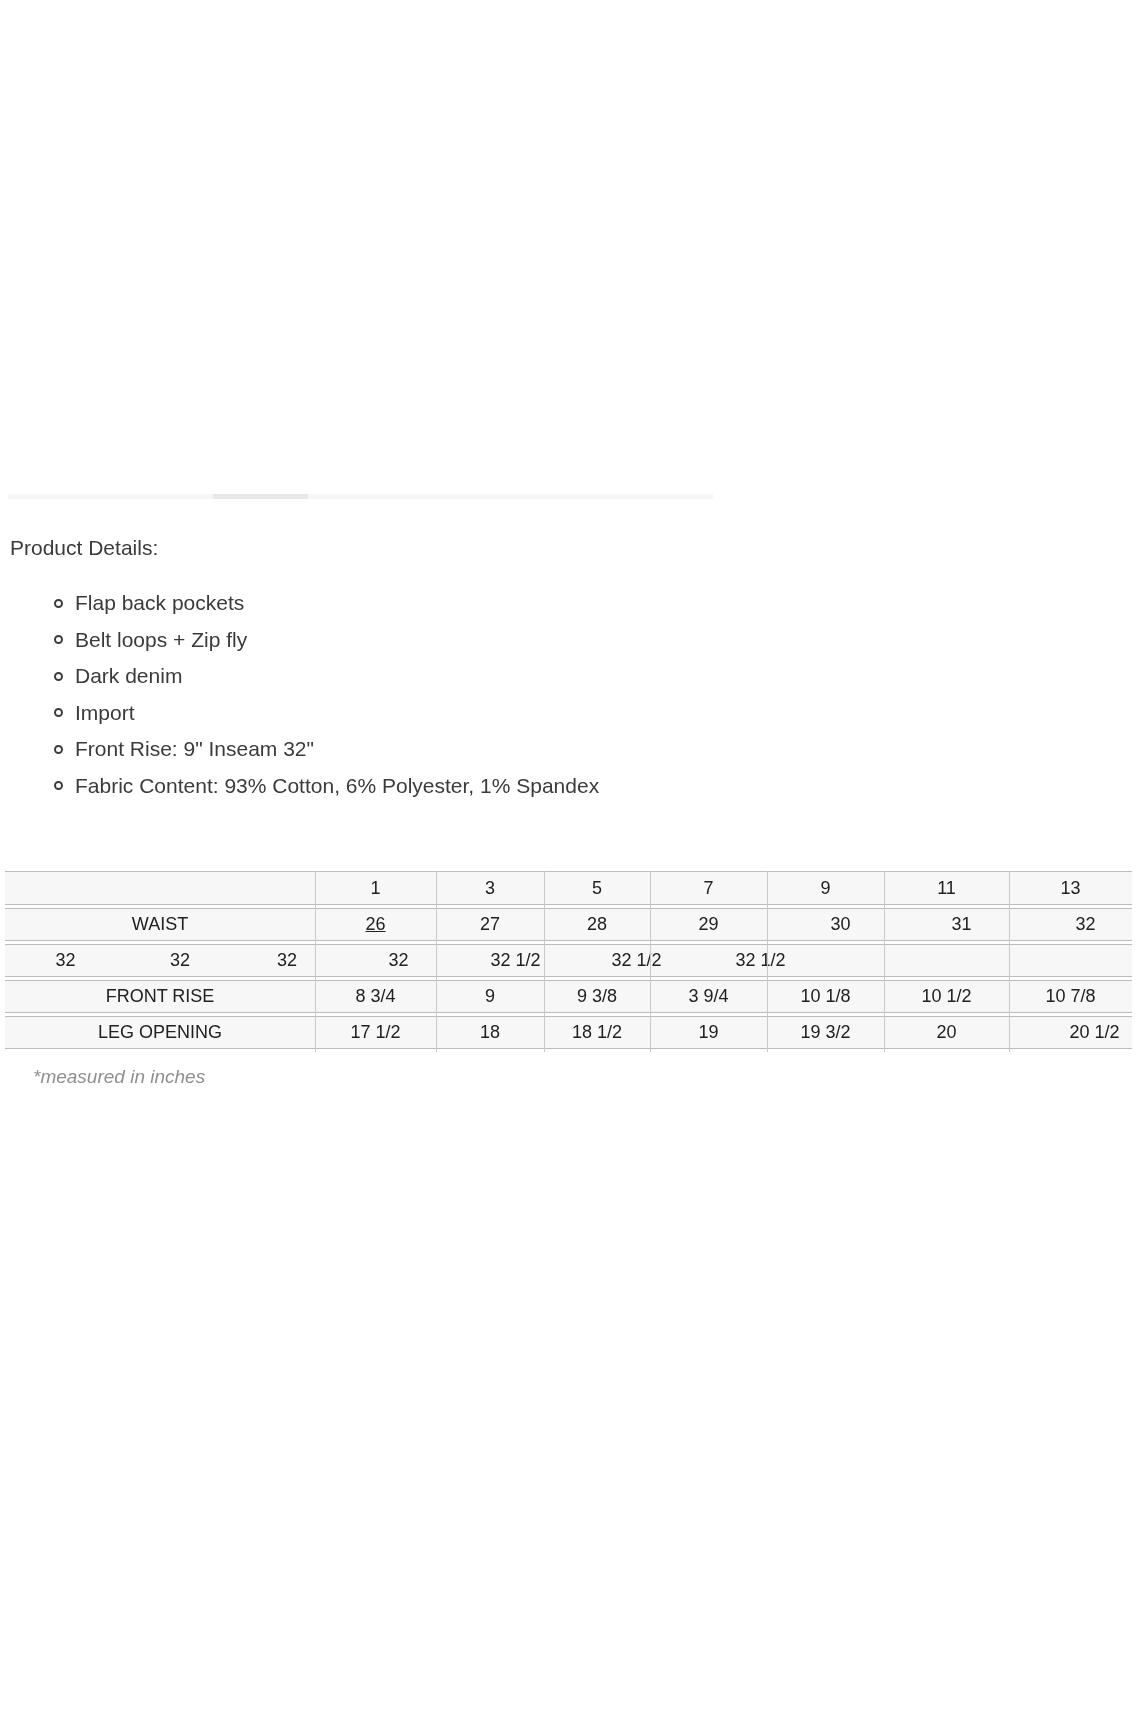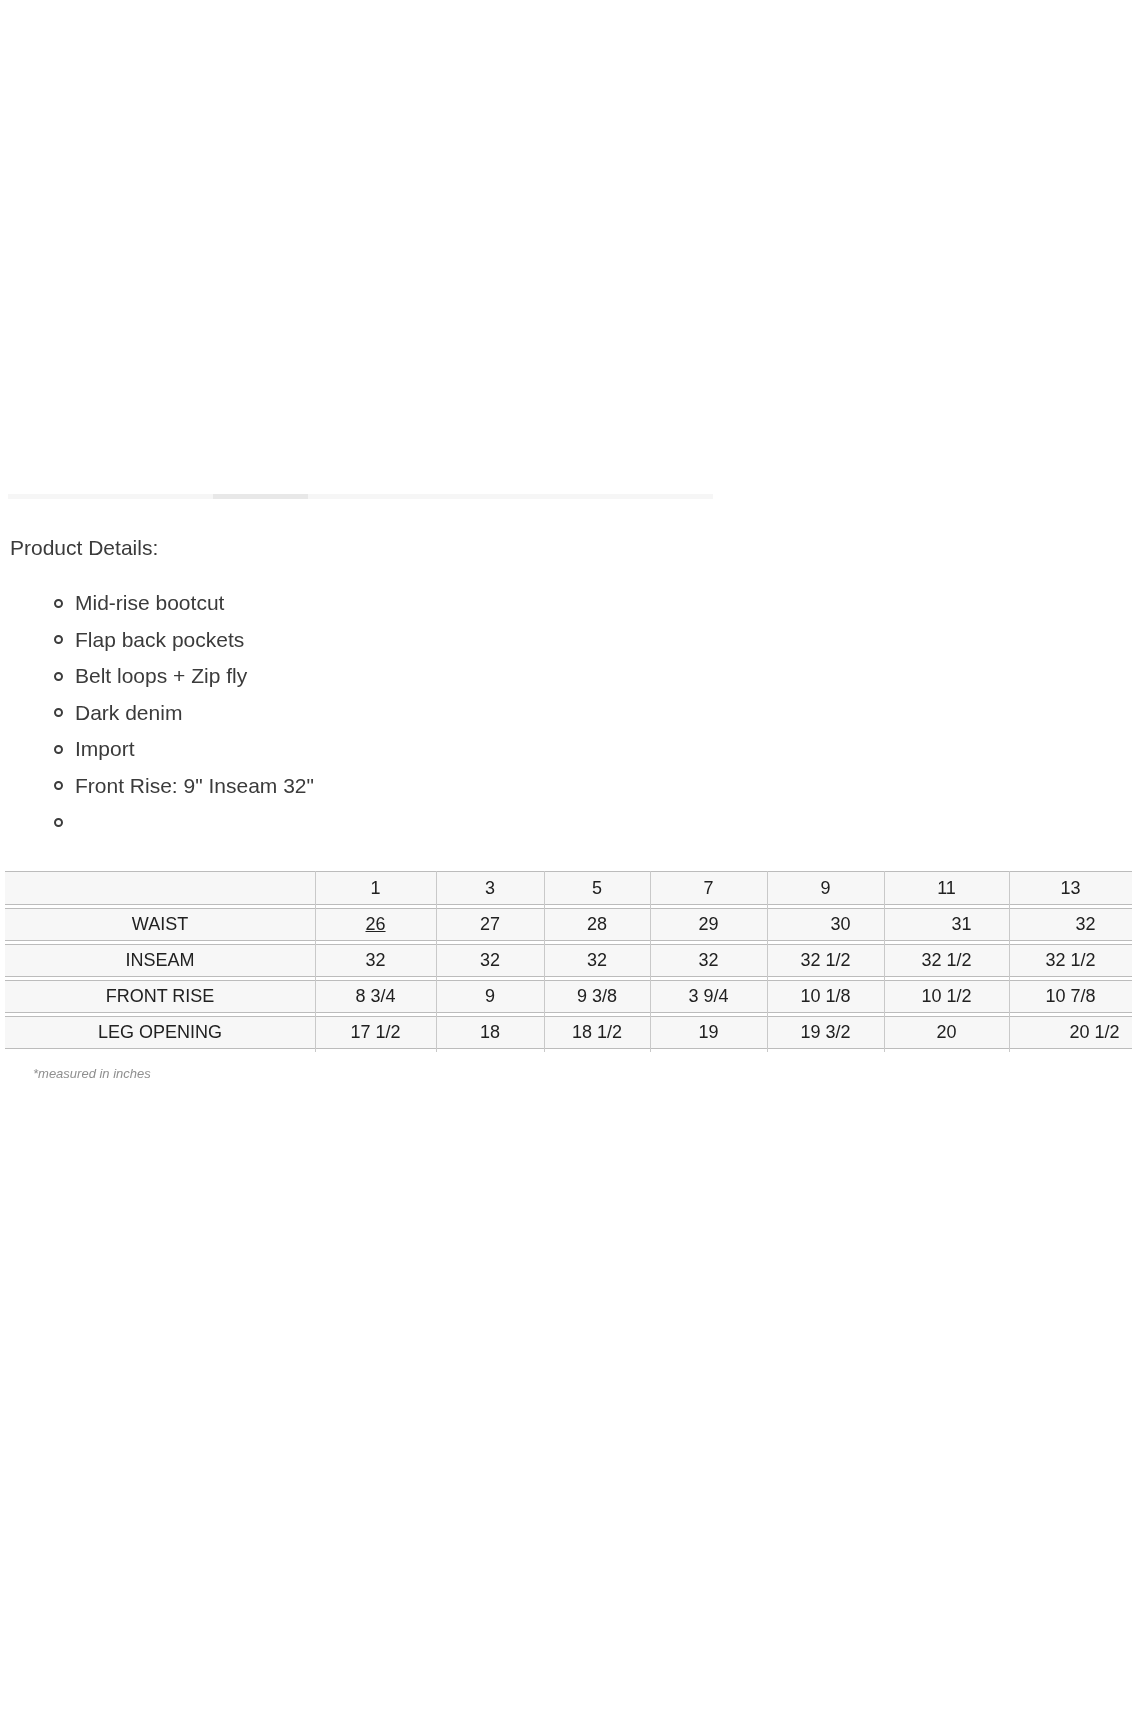--- a/index.html
+++ b/index.html
@@ -87,63 +87,60 @@
   }
   .vline {
     position: absolute;
     top: 0; bottom: 0;
     width: 1px;
   }
 
   .footnote {
     position: absolute;
     left: 33px; top: 1066px;
-    font-size: 13px;
+    font-size: 19px;
     font-style: italic;
     color: #8f8f8f;
   }
 </style>
 </head>
 <body>
 
 <div class="page">
 
   <div class="img-edge">
     <div class="img-edge-dark"></div>
   </div>
 
   <h2 class="heading">Product Details:</h2>
 
   <ul class="bullets" id="bullet-list">
       <li>
         <span class="dot"></span>
-        <span>Mid-rise bootcut</span>
-      </li>
-      <li>
-        <span class="dot"></span>
         <span>Flap back pockets</span>
       </li>
       <li>
         <span class="dot"></span>
         <span>Belt loops + Zip fly</span>
       </li>
       <li>
         <span class="dot"></span>
         <span>Dark denim</span>
       </li>
       <li>
         <span class="dot"></span>
         <span>Import</span>
       </li>
       <li>
         <span class="dot"></span>
         <span>Front Rise: 9" Inseam 32"</span>
       </li>
       <li>
         <span class="dot"></span>
+        <span>Fabric Content: 93% Cotton, 6% Polyester, 1% Spandex</span>
       </li>
     </ul>
 
   <div class="size-chart" id="size-chart">
       <div class="trow thead" style="background: rgb(247, 247, 247); border-top: 1px solid rgb(188, 188, 188); border-bottom: 1px solid rgb(188, 188, 188);">
         <div class="tcell" style="width: 310px;"></div>
         <div class="tcell" style="width: 121px;">1</div>
         <div class="tcell" style="width: 108px;">3</div>
         <div class="tcell" style="width: 106px;">5</div>
         <div class="tcell" style="width: 117px;">7</div>
@@ -155,21 +152,20 @@
         <div class="tcell" style="width: 310px;">WAIST</div>
         <div class="tcell" style="width: 121px; text-decoration: underline;">26</div>
         <div class="tcell" style="width: 108px;">27</div>
         <div class="tcell" style="width: 106px;">28</div>
         <div class="tcell" style="width: 117px;">29</div>
         <div class="tcell" style="width: 117px; margin-left: 15px;">30</div>
         <div class="tcell" style="width: 125px;">31</div>
         <div class="tcell" style="width: 123px;">32</div>
       </div>
       <div class="trow" style="background: rgb(247, 247, 247); border-top: 1px solid rgb(188, 188, 188); border-bottom: 1px solid rgb(188, 188, 188);">
-        <div class="tcell" style="width: 310px;">INSEAM</div>
         <div class="tcell" style="width: 121px;">32</div>
         <div class="tcell" style="width: 108px;">32</div>
         <div class="tcell" style="width: 106px;">32</div>
         <div class="tcell" style="width: 117px;">32</div>
         <div class="tcell" style="width: 117px;">32 1/2</div>
         <div class="tcell" style="width: 125px;">32 1/2</div>
         <div class="tcell" style="width: 123px;">32 1/2</div>
       </div>
       <div class="trow" style="background: rgb(247, 247, 247); border-top: 1px solid rgb(188, 188, 188); border-bottom: 1px solid rgb(188, 188, 188);">
         <div class="tcell" style="width: 310px;">FRONT RISE</div>

